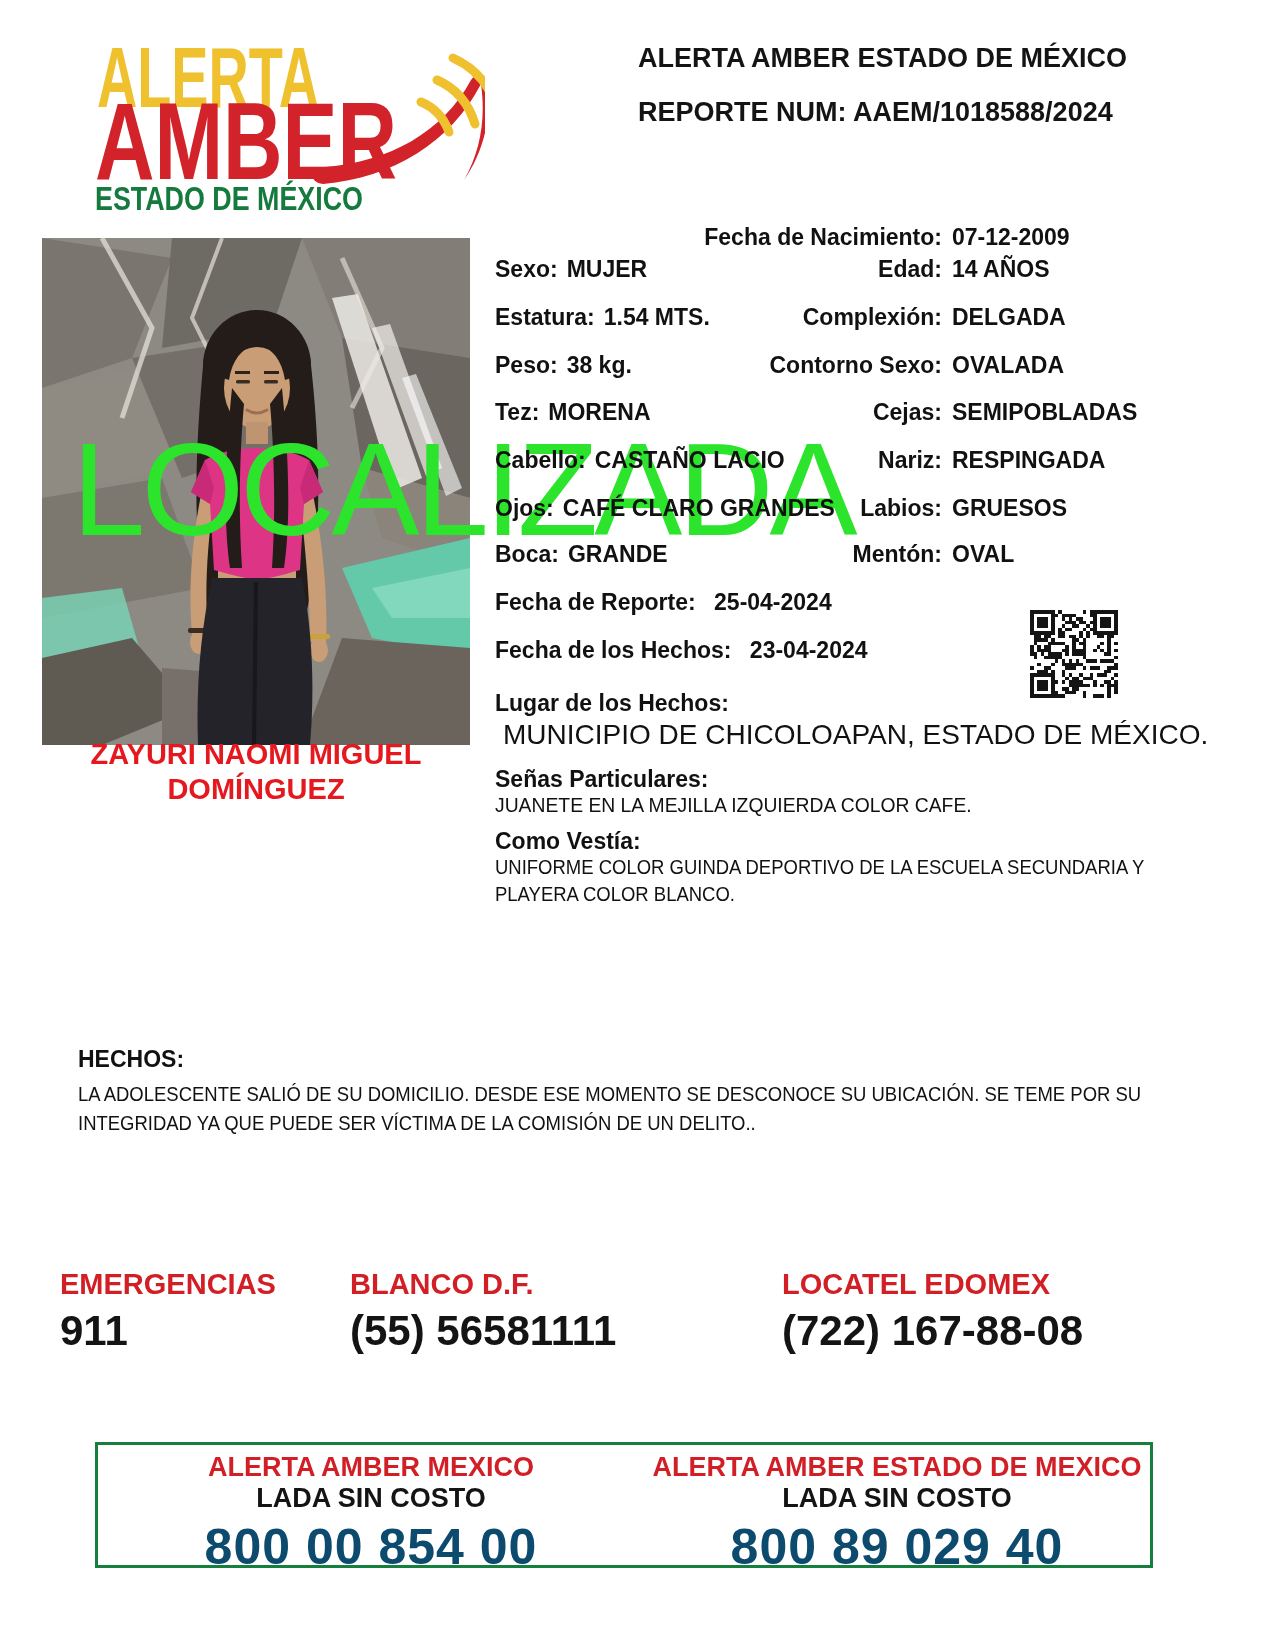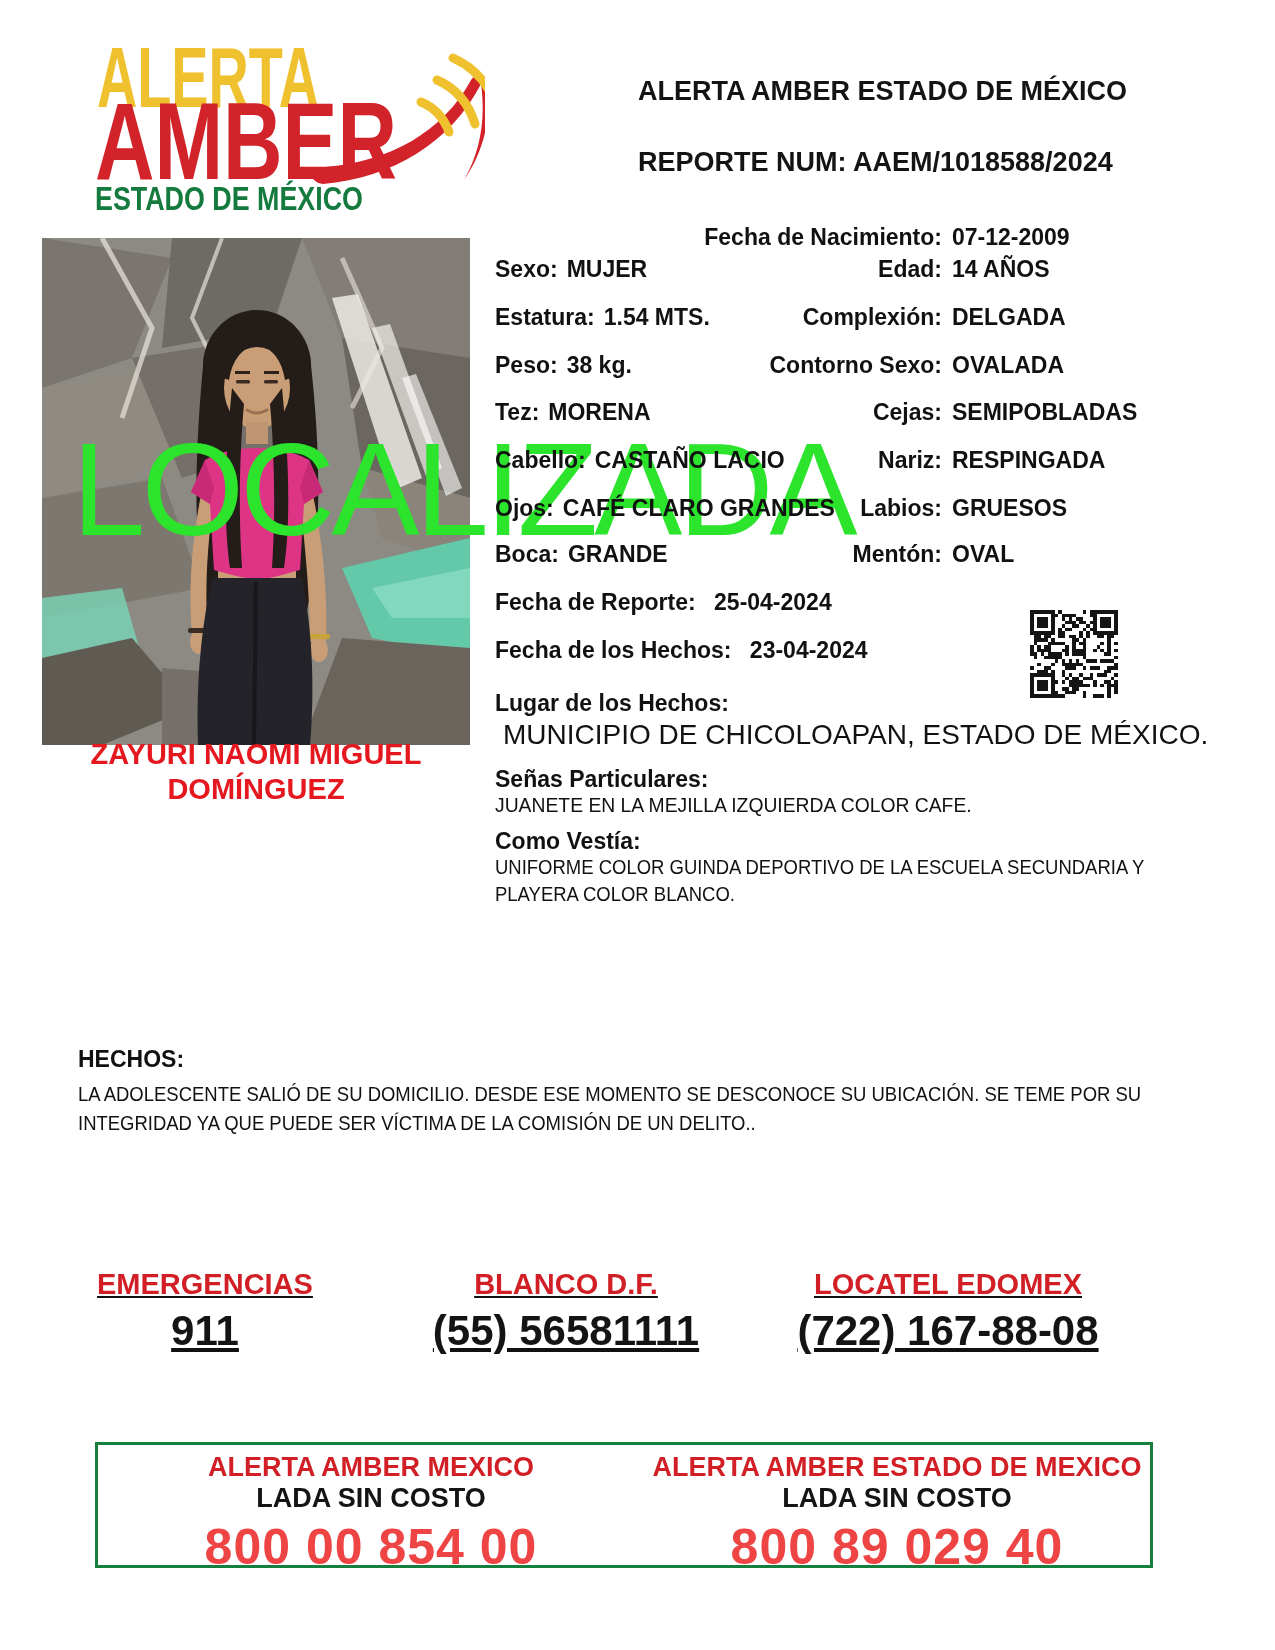--- a/index.html
+++ b/index.html
@@ -1,21 +1,21 @@
 <!DOCTYPE html>
 <html><head>
 <meta charset="utf-8">
 <style>
   html,body{margin:0;padding:0;background:#ffffff;}
   .page{position:relative;width:1275px;height:1650px;background:#ffffff;overflow:hidden;
         font-family:"Liberation Sans",sans-serif;color:#111;}
   
   .logo{position:absolute;left:95px;top:38px;width:390px;height:185px;}
-  .header-title{position:absolute;left:638px;top:76px;width:540px;font-weight:bold;font-size:27px;color:#141414;}
-  .header-title .line2{margin-top:40px;}
+  .header-title{position:absolute;left:638px;top:43px;width:540px;font-weight:bold;font-size:27px;color:#141414;}
+  .header-title .line2{margin-top:23px;}
   
   .photo{position:absolute;left:42px;top:238px;width:428px;height:507px;overflow:hidden;z-index:1;}
   .photo svg{display:block;width:100%;height:100%;}
   .overlay{position:absolute;left:72px;top:424px;z-index:2;font-weight:normal;font-size:132px;line-height:1;
            letter-spacing:-4px;color:#2BE42B;white-space:nowrap;}
   .person-name{position:absolute;left:40px;top:737px;width:432px;z-index:3;text-align:center;
                font-weight:bold;font-size:29px;line-height:1.22;color:#E4181E;}
   
   .details{position:absolute;left:495px;top:222px;width:672px;height:700px;z-index:3;
            font-size:23px;font-weight:bold;}
@@ -32,30 +32,30 @@
   .clothing-value{position:absolute;left:0;top:632px;font-weight:normal;font-size:21px;line-height:1.28;
                   width:770px;transform:scaleX(0.88);}
   .qr{position:absolute;left:535px;top:388px;width:88px;height:88px;}
   .qr svg{width:100%;height:100%;shape-rendering:crispEdges;fill:#141414;}
   
   .hechos{position:absolute;left:78px;top:1046px;width:1140px;z-index:3;}
   .hechos .hlabel{font-weight:bold;font-size:23px;}
   .hechos .htext{margin-top:6px;font-size:21px;line-height:1.4;width:1290px;transform:scaleX(0.88);transform-origin:0 0;}
   
   .emergency{position:absolute;left:60px;top:1268px;width:1160px;display:grid;grid-template-columns:290px 432px 332px;}
-  .em-col{text-align:center;text-decoration:underline;}
+  .em-col{}
   .em-label{color:#D21F26;font-weight:bold;font-size:29px;}
   .em-number{color:#141414;font-weight:bold;font-size:42px;margin-top:6px;}
   
   .footer-box{position:absolute;left:95px;top:1442px;width:1052px;height:120px;border:3px solid #15803d;
               display:grid;grid-template-columns:546px 1fr;z-index:3;background:#fff;}
   .fb-col{text-align:center;padding-top:7px;}
   .fb-title{color:#D21F26;font-weight:bold;font-size:27px;}
   .fb-sub{color:#141414;font-weight:bold;font-size:27px;}
-  .fb-number{color:#ef4444;font-weight:bold;font-size:50px;margin-top:4px;letter-spacing:1px;}
+  .fb-number{color:#0c4a6e;font-weight:bold;font-size:50px;margin-top:4px;letter-spacing:1px;}
 </style>
 </head>
 <body>
 
 <div class="page">
 
   <div class="logo">
     <svg viewBox="0 0 390 185" width="390" height="185">
       <path d="M 228 146 C 298 140 356 104 386 46 C 391 37 382 33 376 42 C 348 94 294 124 230 129 C 215 131 213 144 228 146 Z" fill="#D2232A"></path>
       <path d="M 386 46 C 391 82 385 114 369 142 C 386 118 396 86 393 52 Z" fill="#D2232A"></path>

